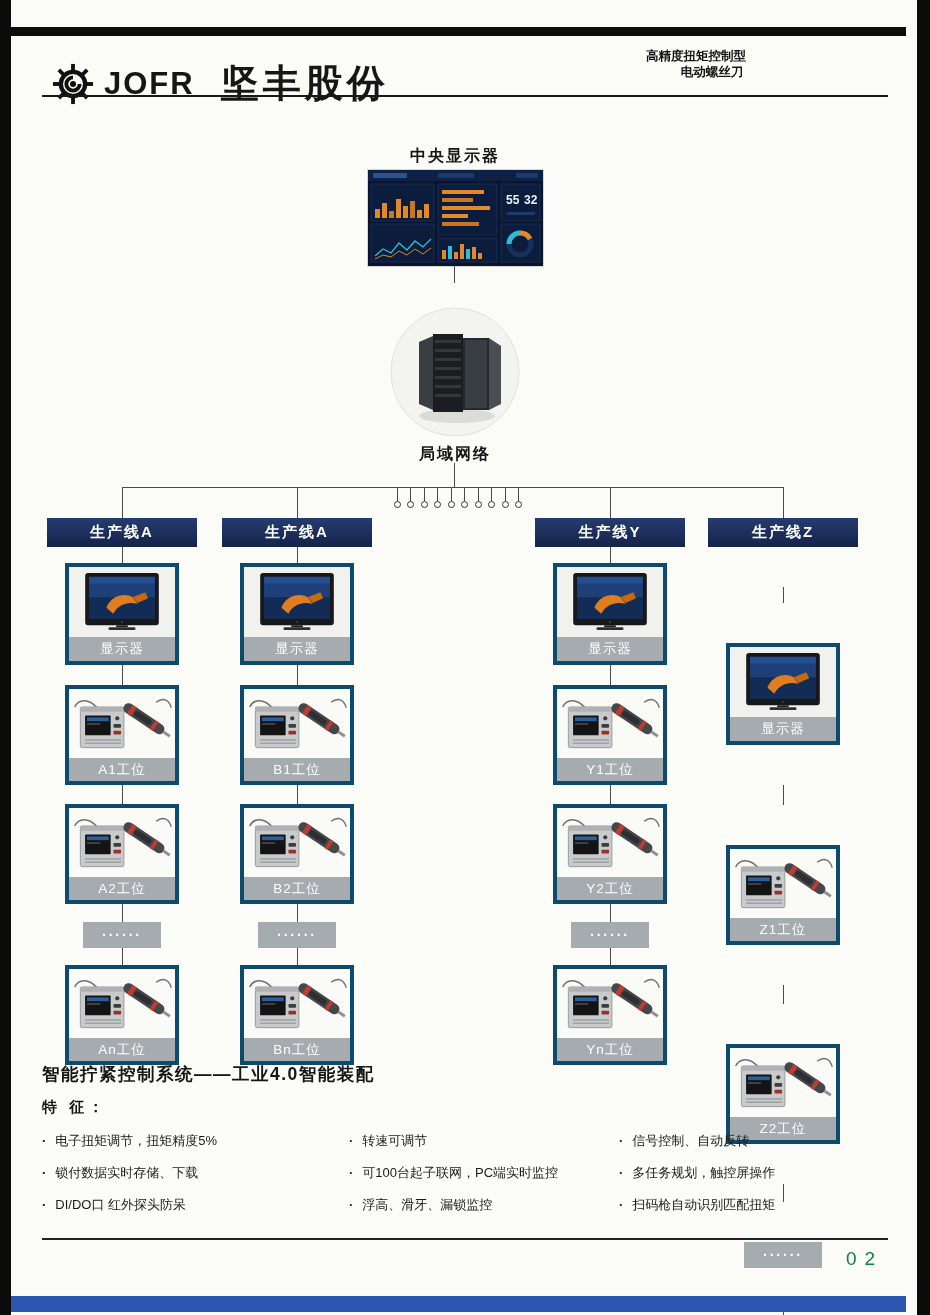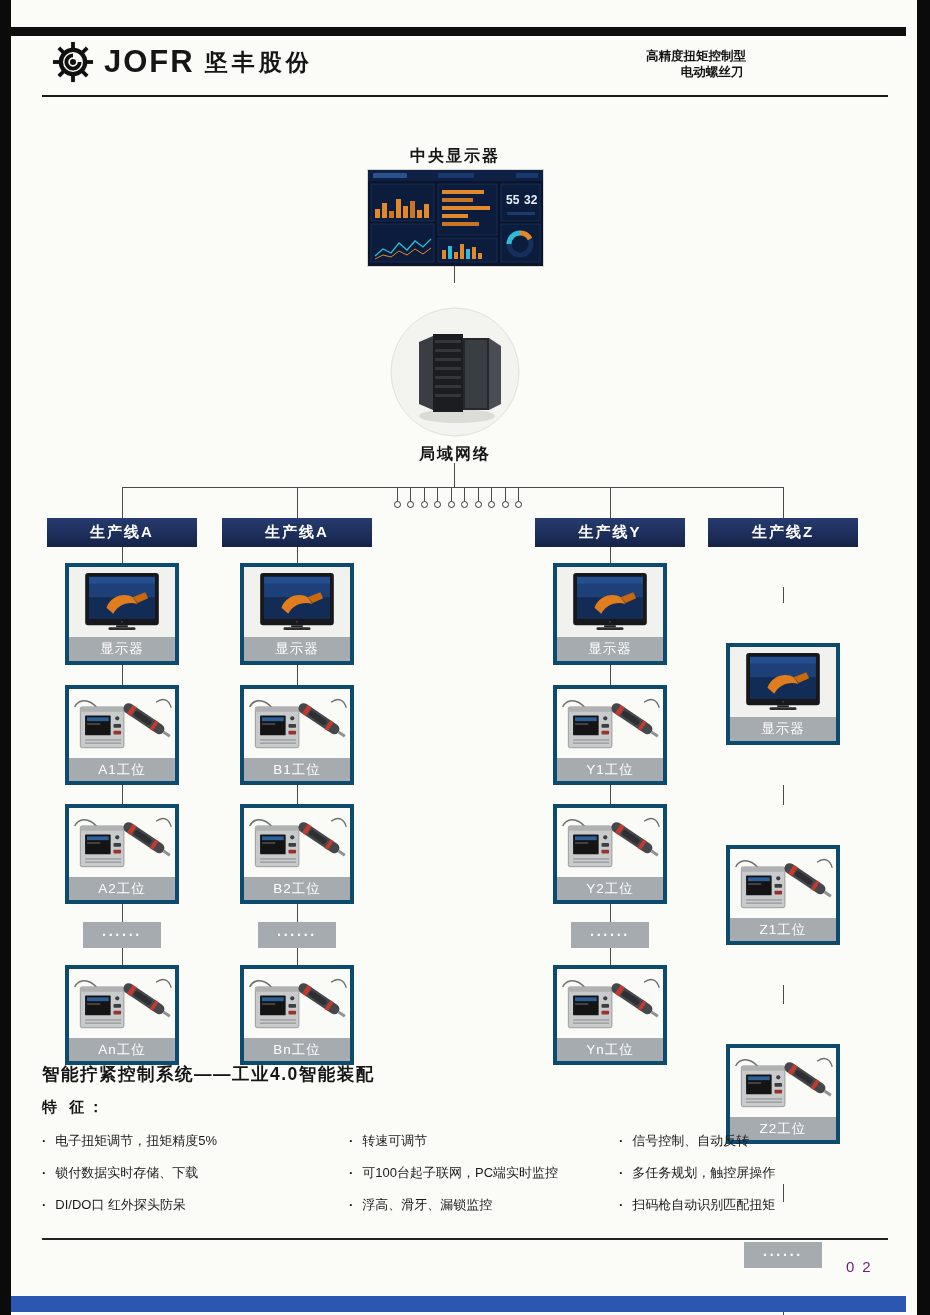--- a/index.html
+++ b/index.html
@@ -8,23 +8,23 @@
   .page { position:relative; width:930px; height:1315px; margin:0 auto;
           background:#fbfbf8; overflow:hidden; color:#161616; }
 
   
   .edge-left  { position:absolute; left:0; top:0; width:11px; height:100%; background:#0b0b0b; }
   .edge-right { position:absolute; right:0; top:0; width:13px; height:100%; background:#0b0b0b; }
   .edge-top   { position:absolute; left:11px; top:27px; width:895px; height:9px; background:#0d0d0d; }
   .footer-bar { position:absolute; left:11px; top:1296px; width:895px; height:16px; background:#2b57b0; }
 
   
-  .logo-row { position:absolute; left:52px; top:41px; display:flex; align-items:center; gap:10px; }
+  .logo-row { position:absolute; left:52px; top:58px; display:flex; align-items:center; gap:10px; }
   .brand    { font-size:31px; font-weight:bold; letter-spacing:2px; }
-  .brand-cn { font-size:23px; font-weight:bold; letter-spacing:4px; margin-left:0; }
+  .brand-cn { font-size:38px; font-weight:bold; letter-spacing:4px; margin-left:16px; }
   .tagline  { position:absolute; left:646px; top:48px; width:132px; font-size:12.5px;
               font-weight:bold; line-height:16px; color:#141414; }
   .tagline .l2 { text-align:center; }
   .header-rule { position:absolute; left:42px; top:95px; width:846px; height:2px; background:#181818; }
 
   
   .page-title { position:absolute; left:42px; top:138px; color:#21409a; font-size:28px;
                 font-weight:bold; line-height:41px; letter-spacing:2px; }
 
   
@@ -72,21 +72,21 @@
   
   .headline { position:absolute; left:42px; top:1062px; font-size:17.5px; font-weight:bold; letter-spacing:1.5px; }
   .features { position:absolute; left:42px; top:1098px; width:846px; }
   .features-title { font-size:15px; font-weight:bold; letter-spacing:4px; margin-bottom:16px; }
   .features-grid { display:grid; grid-template-columns:307px 270px 269px; row-gap:16px;
                    font-size:13px; color:#1b1b1b; }
   .feature-item { display:flex; line-height:16px; }
   .feature-item::before { content:"·"; font-weight:bold; margin-right:9px; }
 
   .footer-rule { position:absolute; left:42px; top:1238px; width:846px; height:1.5px; background:#222; }
-  .page-number { position:absolute; left:846px; top:1248px; font-size:15px; letter-spacing:8px; color:#701a75;margin-top:10px; }
+  .page-number { position:absolute; left:846px; top:1248px; font-size:19px; letter-spacing:8px; color:#15803d; }
 </style>
 </head>
 <body>
 
 <svg width="0" height="0" style="position:absolute" aria-hidden="true">
   <defs>
     <symbol id="gear-art" viewBox="0 0 44 44">
       <g fill="#101010">
         <rect x="20" y="1" width="4" height="8"></rect>
         <rect x="20" y="1" width="4" height="8" transform="rotate(45 22 22)"></rect>

